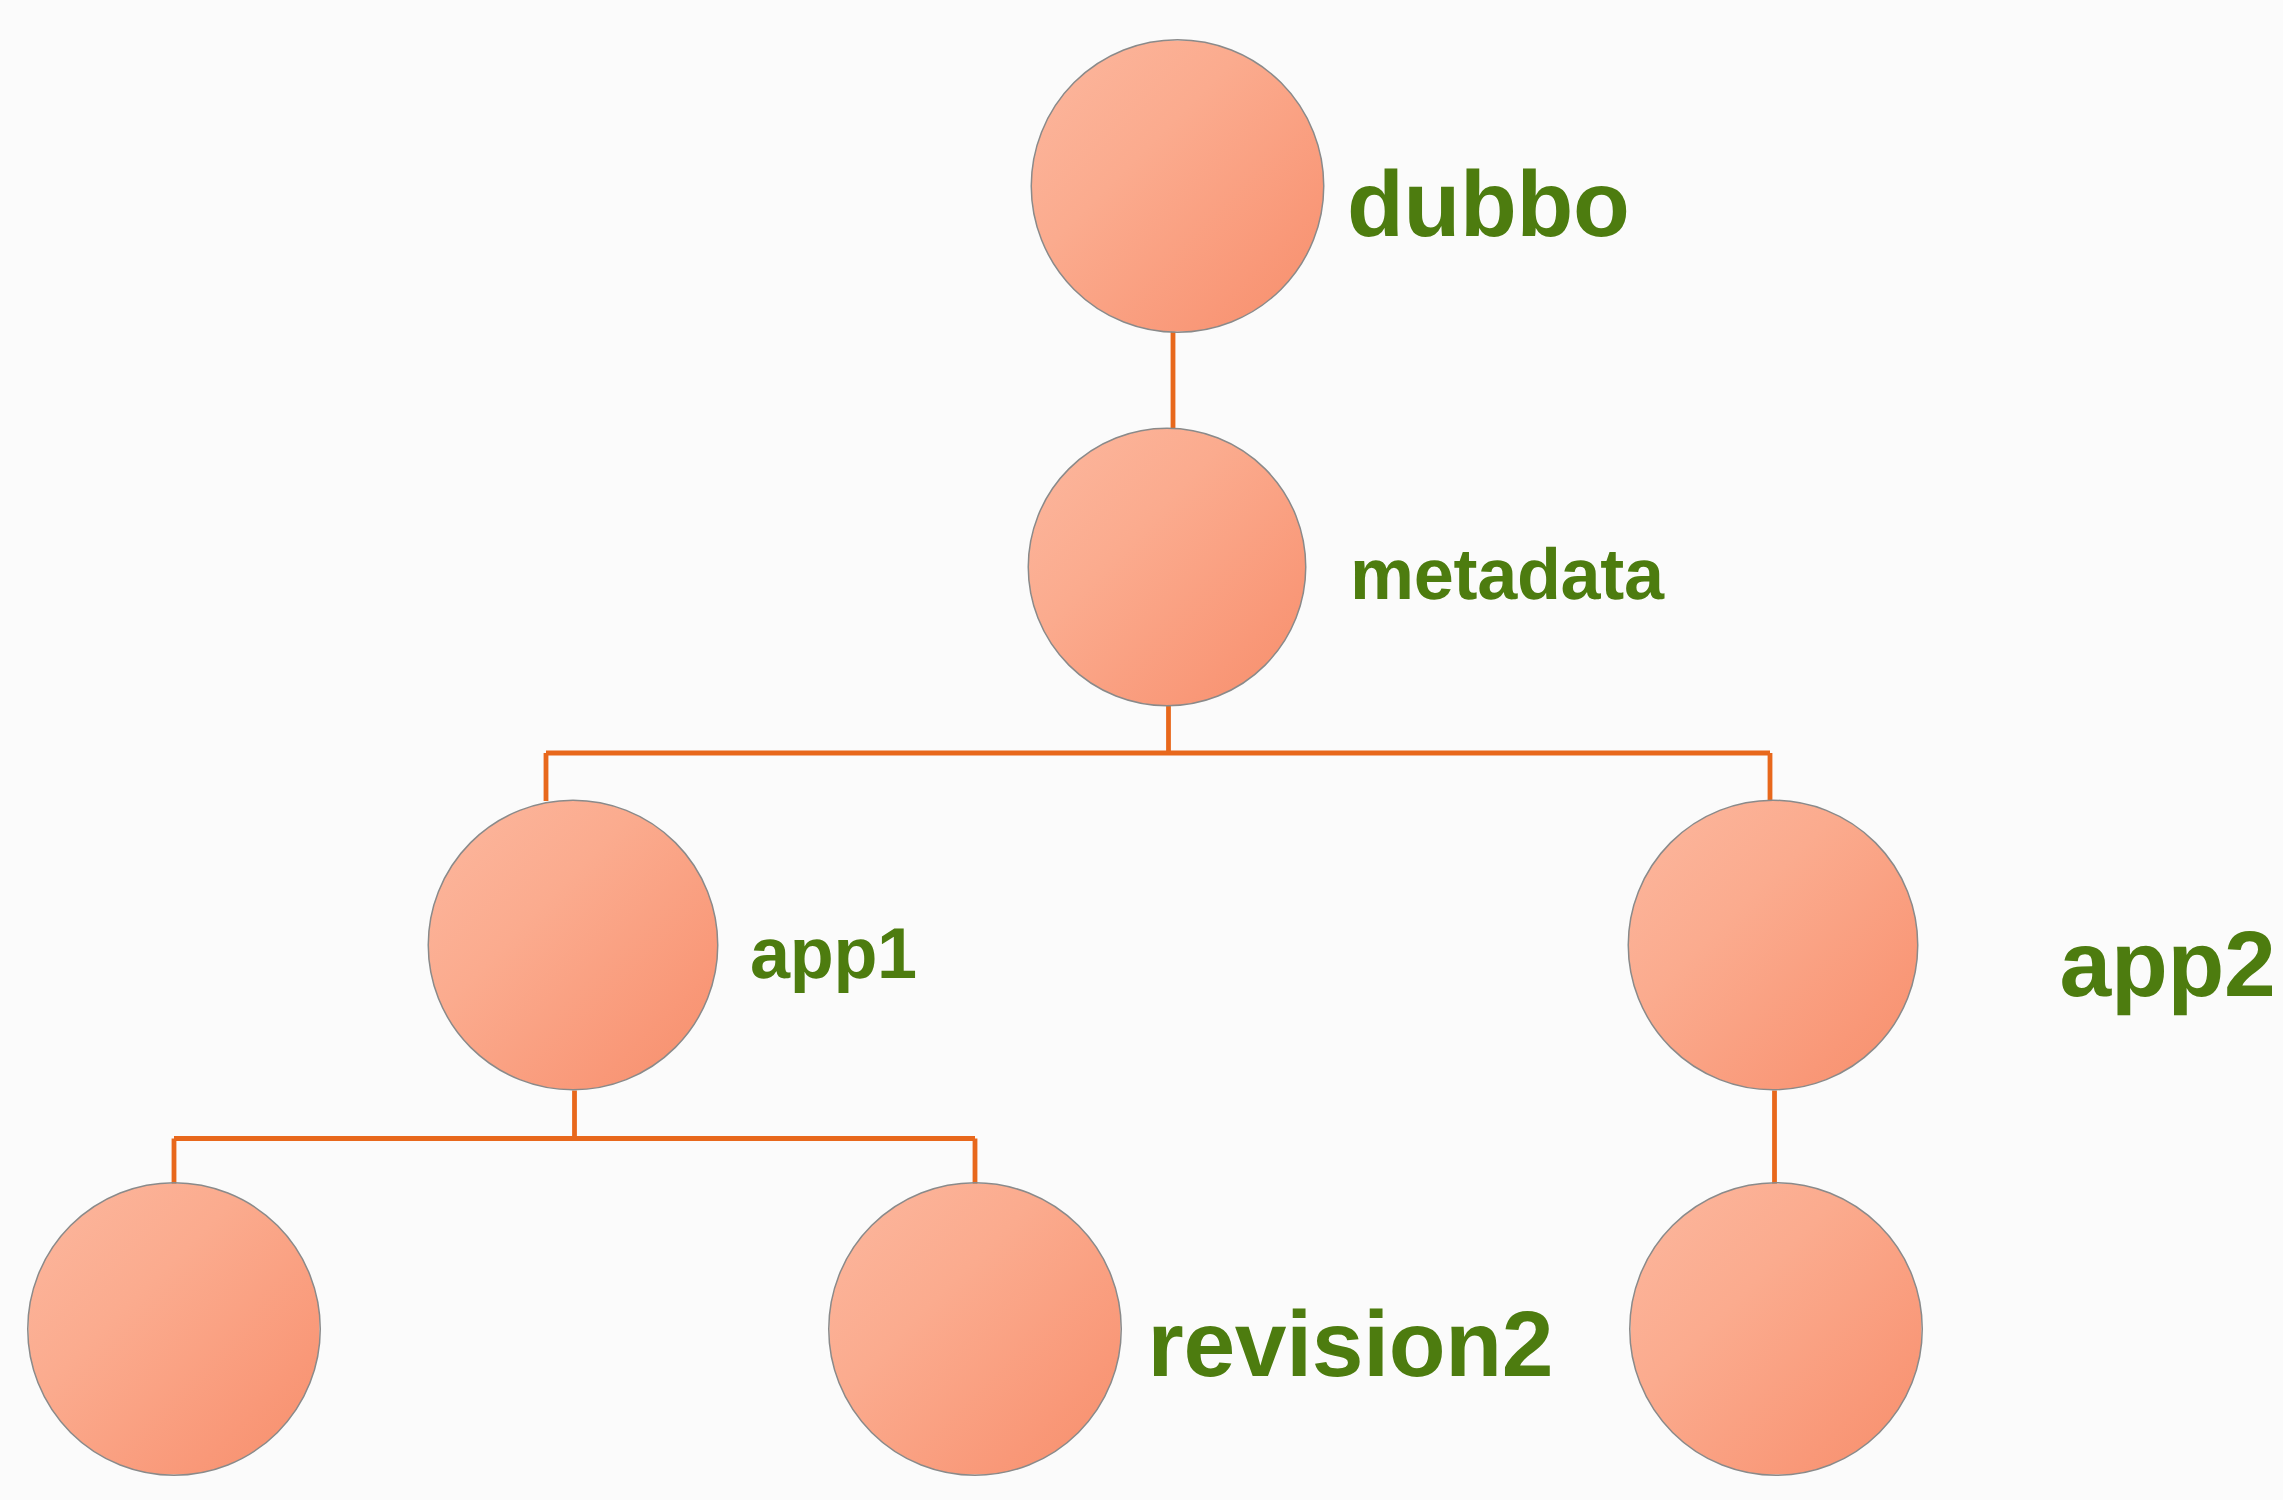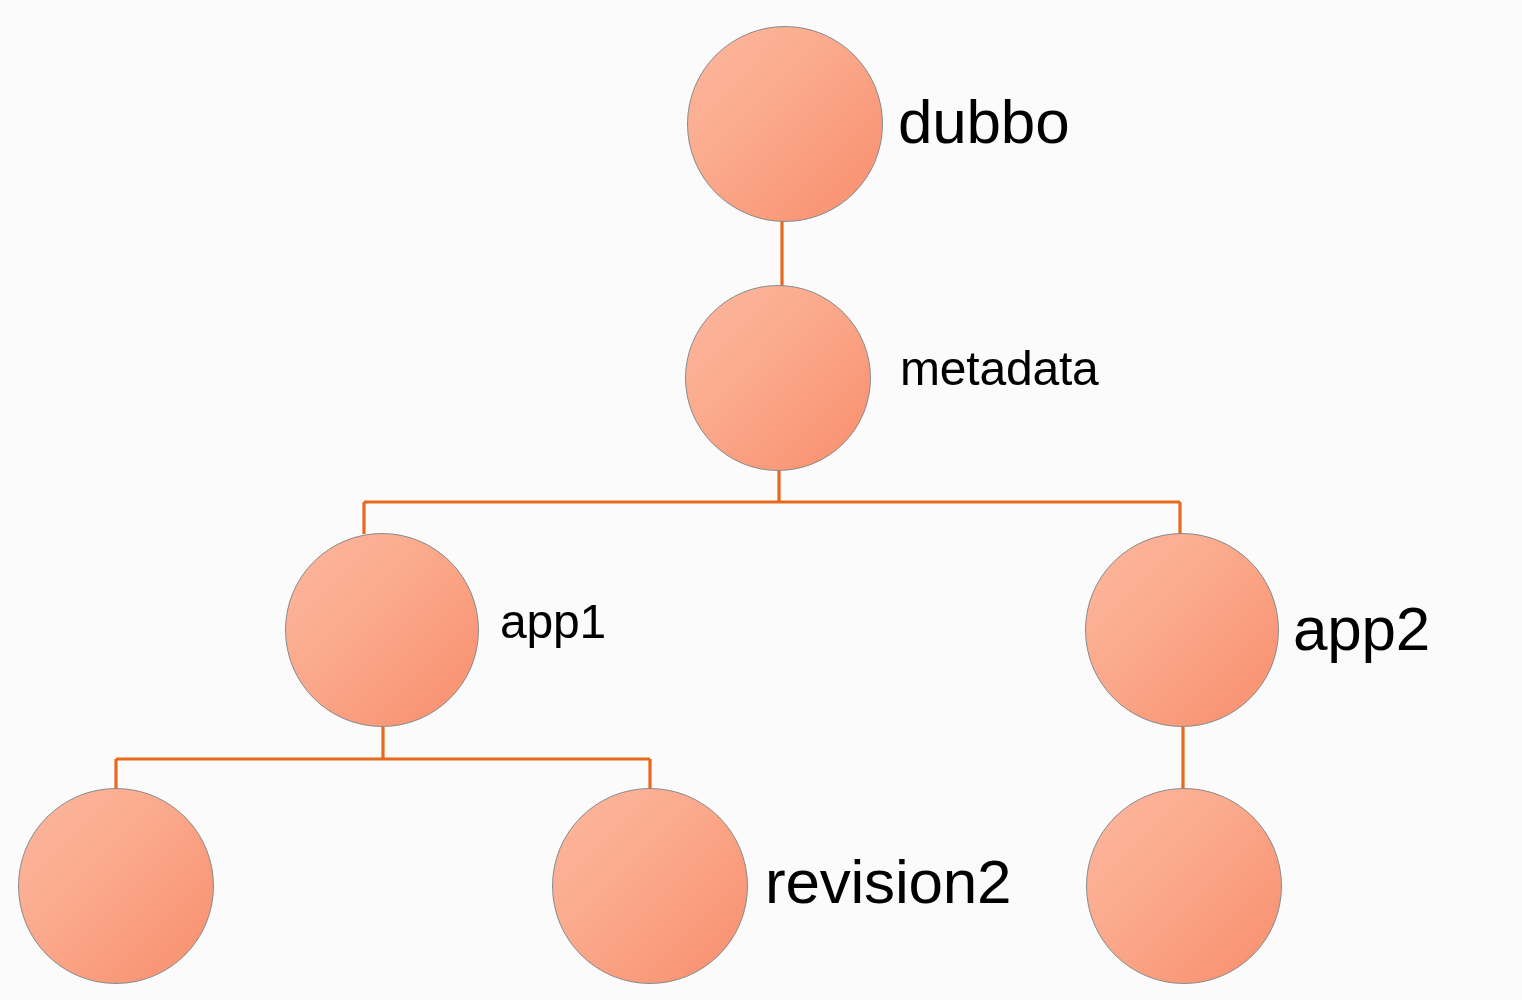--- a/index.html
+++ b/index.html
@@ -29,24 +29,25 @@
     display: block;
     border-radius: 50%;
     background:
       linear-gradient(135deg, #fcb79e 0%, #fbab8e 38%, #f99878 78%, #f68f6c 100%);
     border: 1px solid #8a8a8a;
     box-sizing: border-box;
   }
   .node-label {
     position: absolute;
     white-space: nowrap;
-    color: #000000;
-    font-weight: 400;
+    color: #4d7c0f;
+    font-weight: 700;
     line-height: 1;
     letter-spacing: -0.2px;
+    margin-top: 15px;
   }
 </style>
 </head>
 <body>
 
 <div id="canvas">
 
   <svg id="edges" viewBox="0 0 1522 1000" xmlns="http://www.w3.org/2000/svg">
     <g fill="none" stroke="#e8681c" stroke-width="3.2" stroke-linecap="butt">
 
@@ -69,21 +70,21 @@
   <div class="node" style="left:687px; top:26px; width:196px; height:196px;"></div>
   <div class="node-label" style="left:898px; top:91px; font-size:62px;">dubbo</div>
 
   <div class="node" style="left:685px; top:285px; width:186px; height:186px;"></div>
   <div class="node-label" style="left:900px; top:345px; font-size:48px;">metadata</div>
 
   <div class="node" style="left:285px; top:533px; width:194px; height:194px;"></div>
   <div class="node-label" style="left:500px; top:598px; font-size:48px;">app1</div>
 
   <div class="node" style="left:1085px; top:533px; width:194px; height:194px;"></div>
-  <div class="node-label" style="left:1293px; top:598px; font-size:62px;">app2</div>
+  <div class="node-label" style="left:1373px; top:598px; font-size:62px;">app2</div>
 
   <div class="node" style="left:18px; top:788px; width:196px; height:196px;"></div>
 
   <div class="node" style="left:552px; top:788px; width:196px; height:196px;"></div>
   <div class="node-label" style="left:765px; top:851px; font-size:62px;">revision2</div>
 
   <div class="node" style="left:1086px; top:788px; width:196px; height:196px;"></div>
 
 </div>
 

